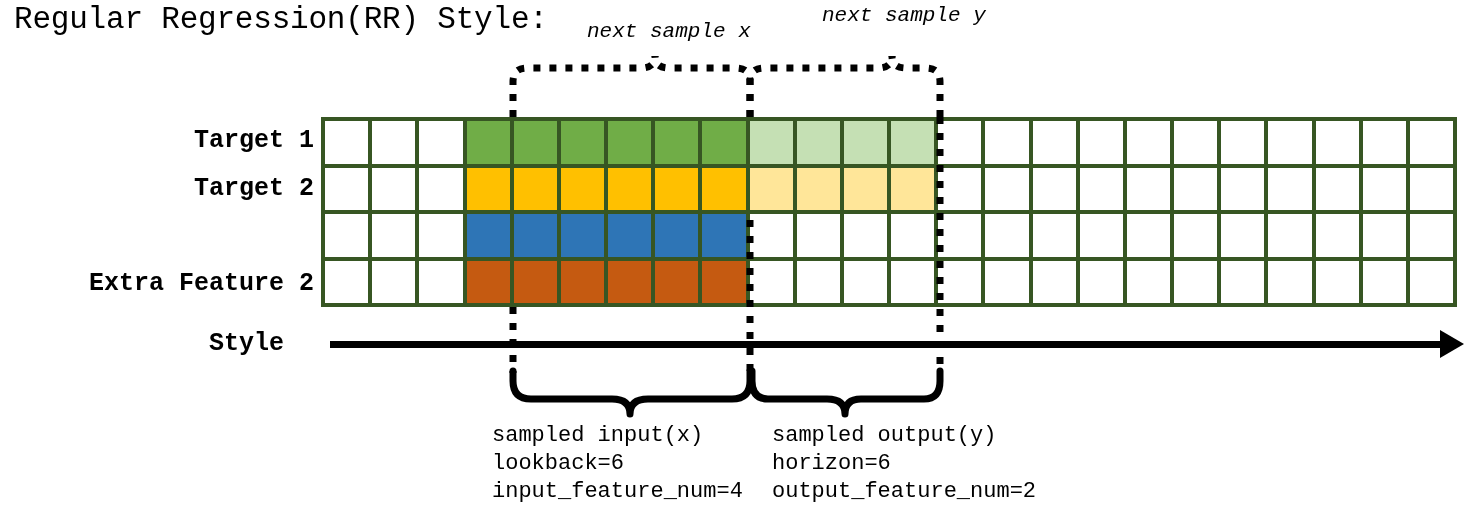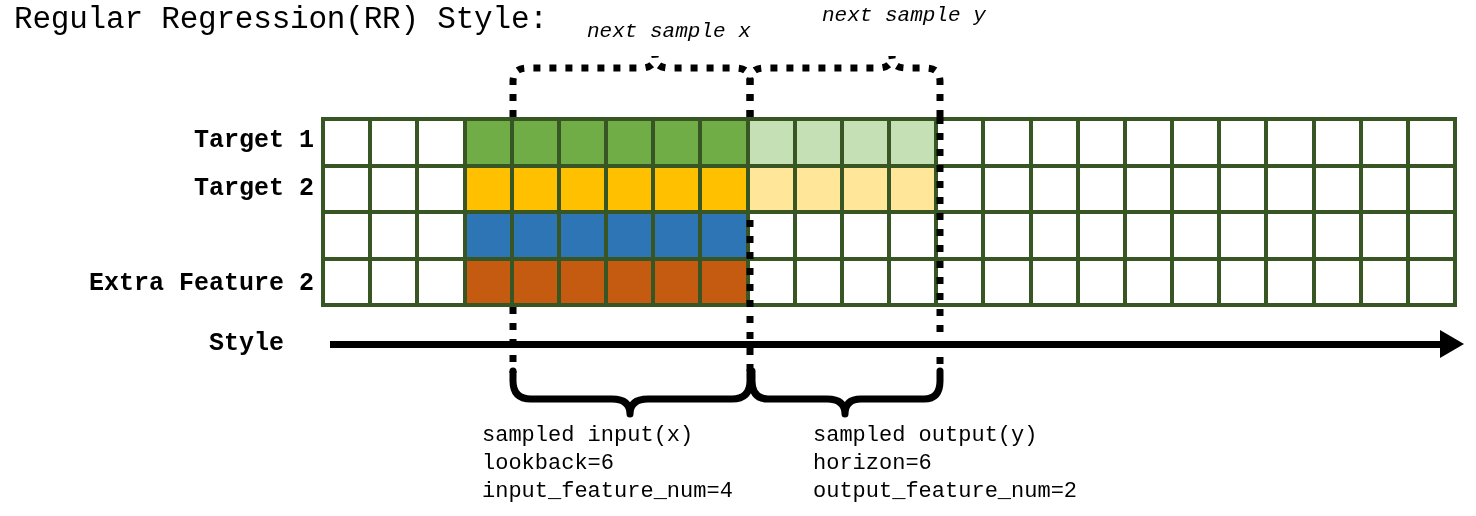--- a/index.html
+++ b/index.html
@@ -115,22 +115,22 @@
   }
   #ann-x { left: 587px; top: 5px; margin-top: 16px; }
   #ann-y { left: 822px; top: 5px; }
 
   
   .bot-ann {
     font-size: 22px;
     line-height: 28px;
     white-space: nowrap;
   }
-  #bot-x { left: 482px; top: 422px; }
-  #bot-y { left: 772px; top: 422px; margin-left: 41px; }
+  #bot-x { left: 492px; top: 422px; }
+  #bot-y { left: 772px; top: 422px; }
 </style>
 </head>
 <body>
 
 <div id="stage">
 
   <div class="abs" id="title">Regular Regression(RR) Style:</div>
 
   <div class="abs row-label" id="lbl-t1">Target 1</div>
   <div class="abs row-label" id="lbl-t2">Target 2</div>

